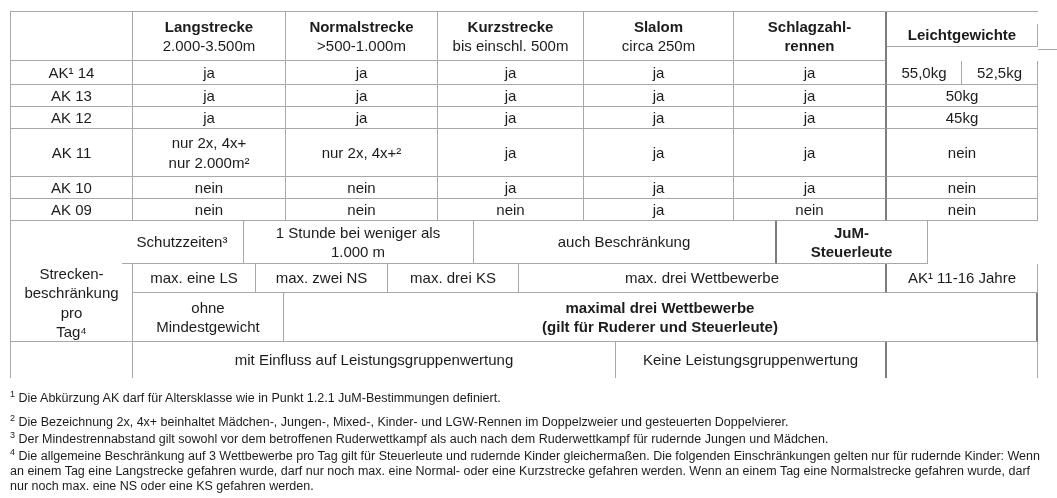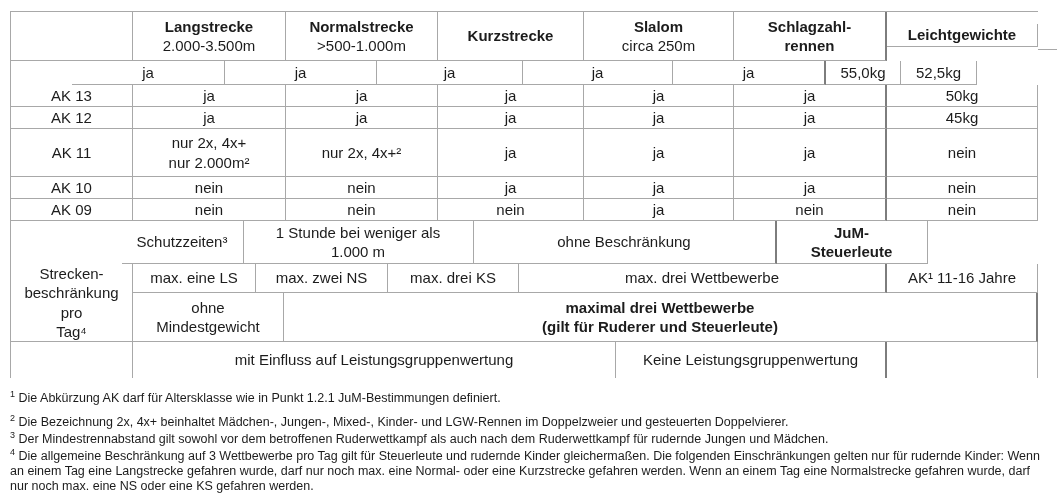--- a/index.html
+++ b/index.html
@@ -53,39 +53,41 @@
     <div class="c w1">
       <span class="b">Langstrecke</span>
       <span class="i">2.000-3.500m</span>
     </div>
     <div class="c w2">
       <span class="b">Normalstrecke</span>
       <span class="i">&gt;500-1.000m</span>
     </div>
     <div class="c w3">
       <span class="b">Kurzstrecke</span>
+      <span class="i">bis einschl. 500m</span>
     </div>
     <div class="c w4">
       <span class="b">Slalom</span>
       <span class="i">circa 250m</span>
     </div>
     <div class="c w5 sepr">
       <span class="b">Schlagzahl-</span>
       <span class="b">rennen</span>
     </div>
     <div class="lgw">
       <div class="c lgwt b">Leichtgewichte</div>
       <div class="row" style="height:26px">
         <div class="c w6 b">m</div>
         <div class="c w7 b">w</div>
       </div>
     </div>
   </div>
 
   <div class="row" style="height:24px">
+    <div class="c w0 i">AK¹ 14</div>
     <div class="c w1">ja</div>
     <div class="c w2">ja</div>
     <div class="c w3">ja</div>
     <div class="c w4">ja</div>
     <div class="c w5 sepr">ja</div>
     <div class="c w6">55,0kg</div>
     <div class="c w7">52,5kg</div>
   </div>
 
   <div class="row" style="height:22px">
@@ -136,21 +138,21 @@
     <div class="c w3">nein</div>
     <div class="c w4">ja</div>
     <div class="c w5 sepr">nein</div>
     <div class="c wlw">nein</div>
   </div>
 
   <div class="row" style="height:43px">
     <div class="c w0 i">Schutzzeiten³</div>
     <div class="c wsb">1 Stunde bei weniger als
 1.000 m</div>
-    <div class="c w45 sepr">ohne Beschränkung</div>
+    <div class="c w45 sepr">auch Beschränkung</div>
     <div class="c wlw b">JuM-
 Steuerleute</div>
   </div>
 
   <div class="row">
     <div class="c w0 i" style="height:78px">Strecken-
 beschränkung pro
 Tag⁴</div>
     <div style="display:flex;flex-direction:column;">
       <div class="row" style="height:29px">

